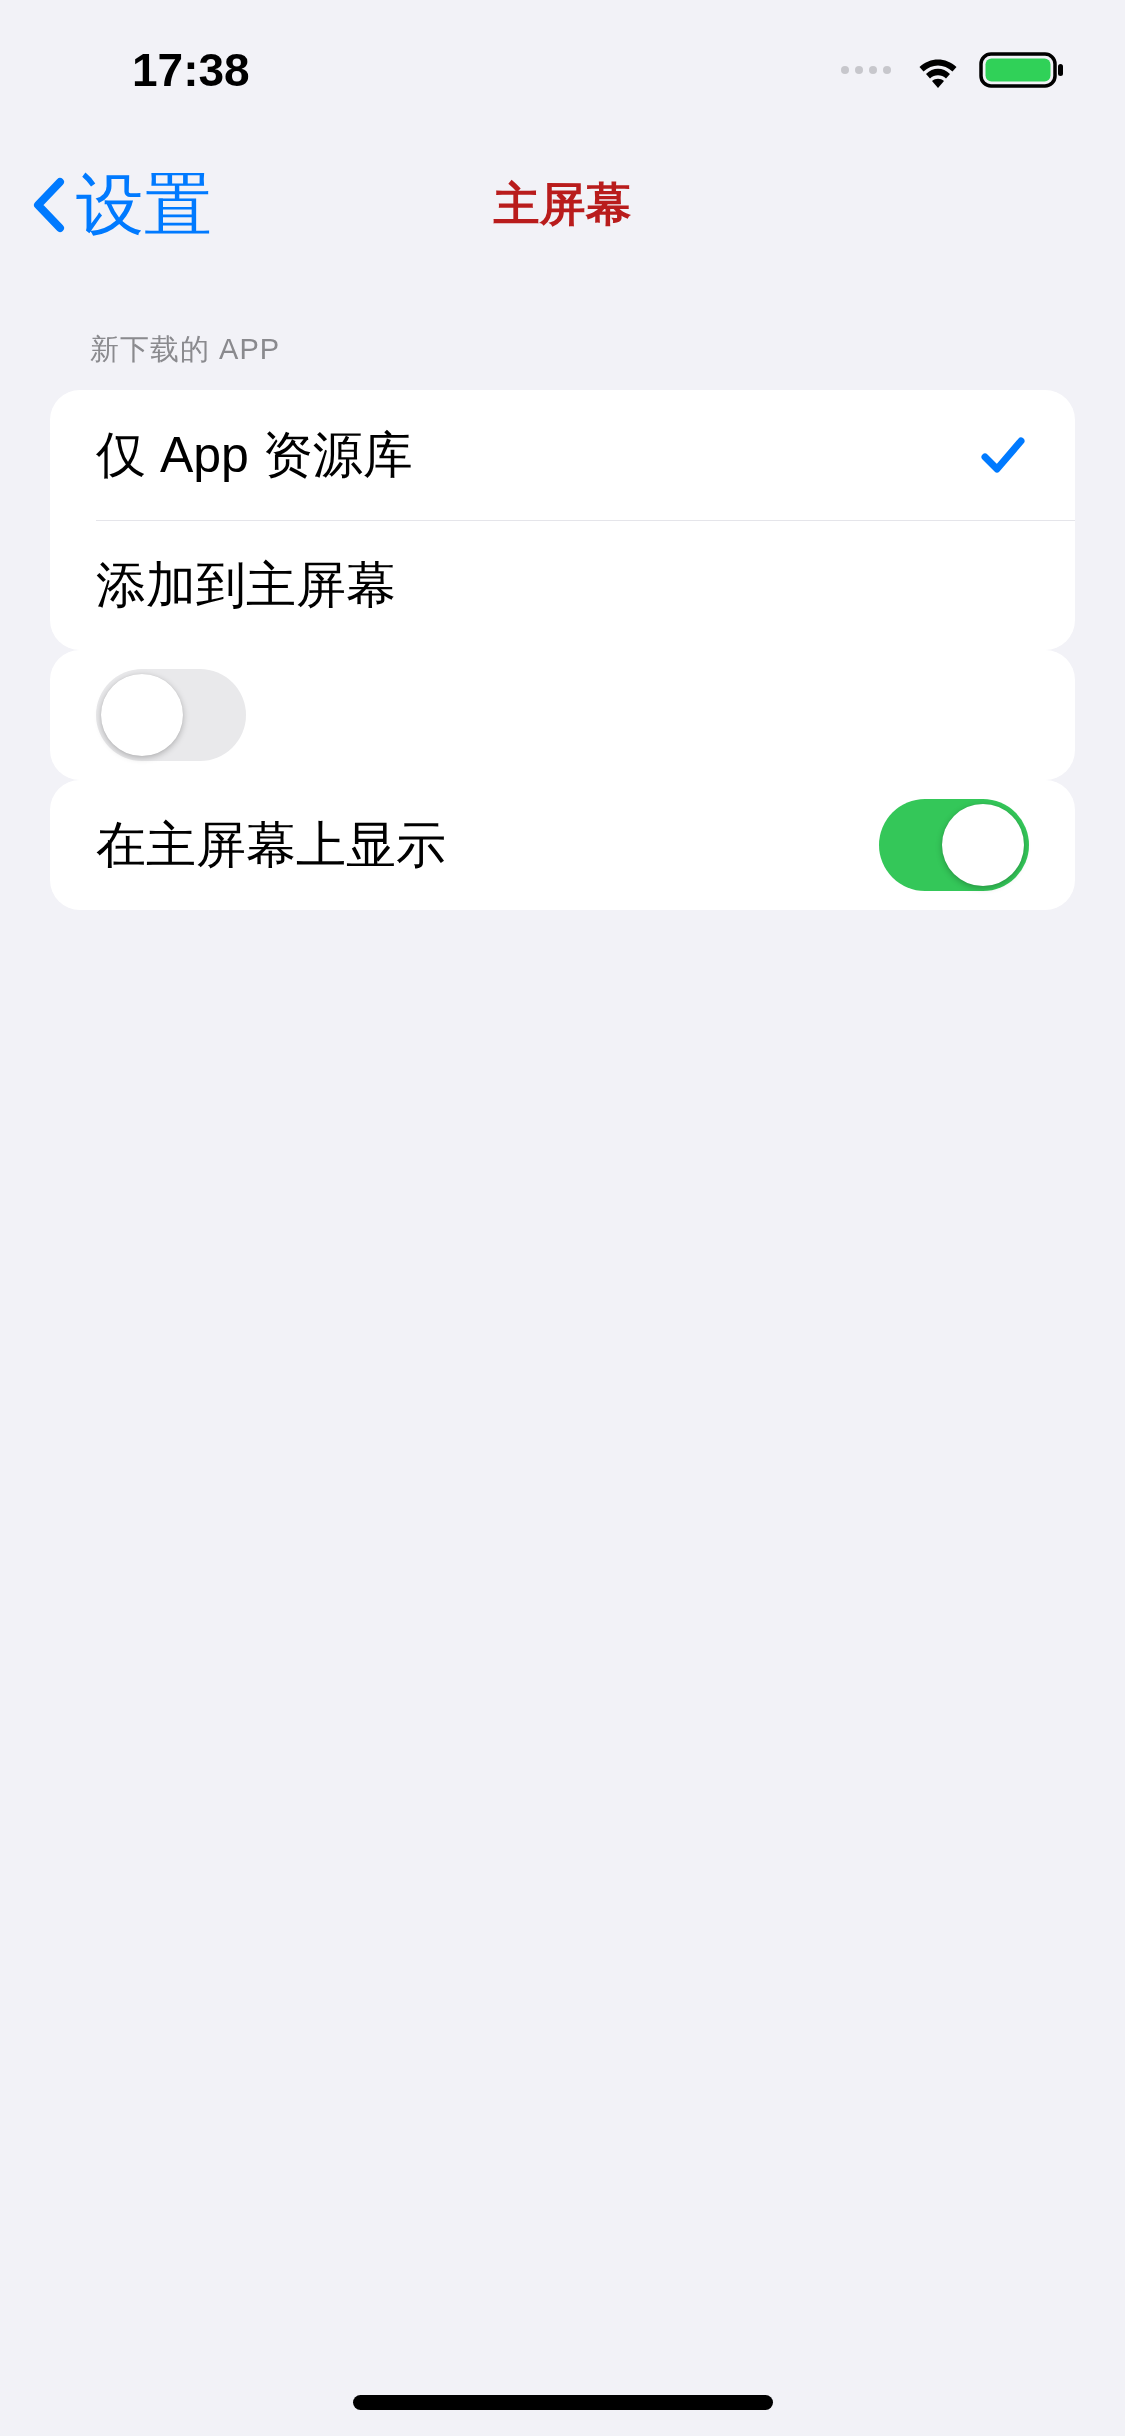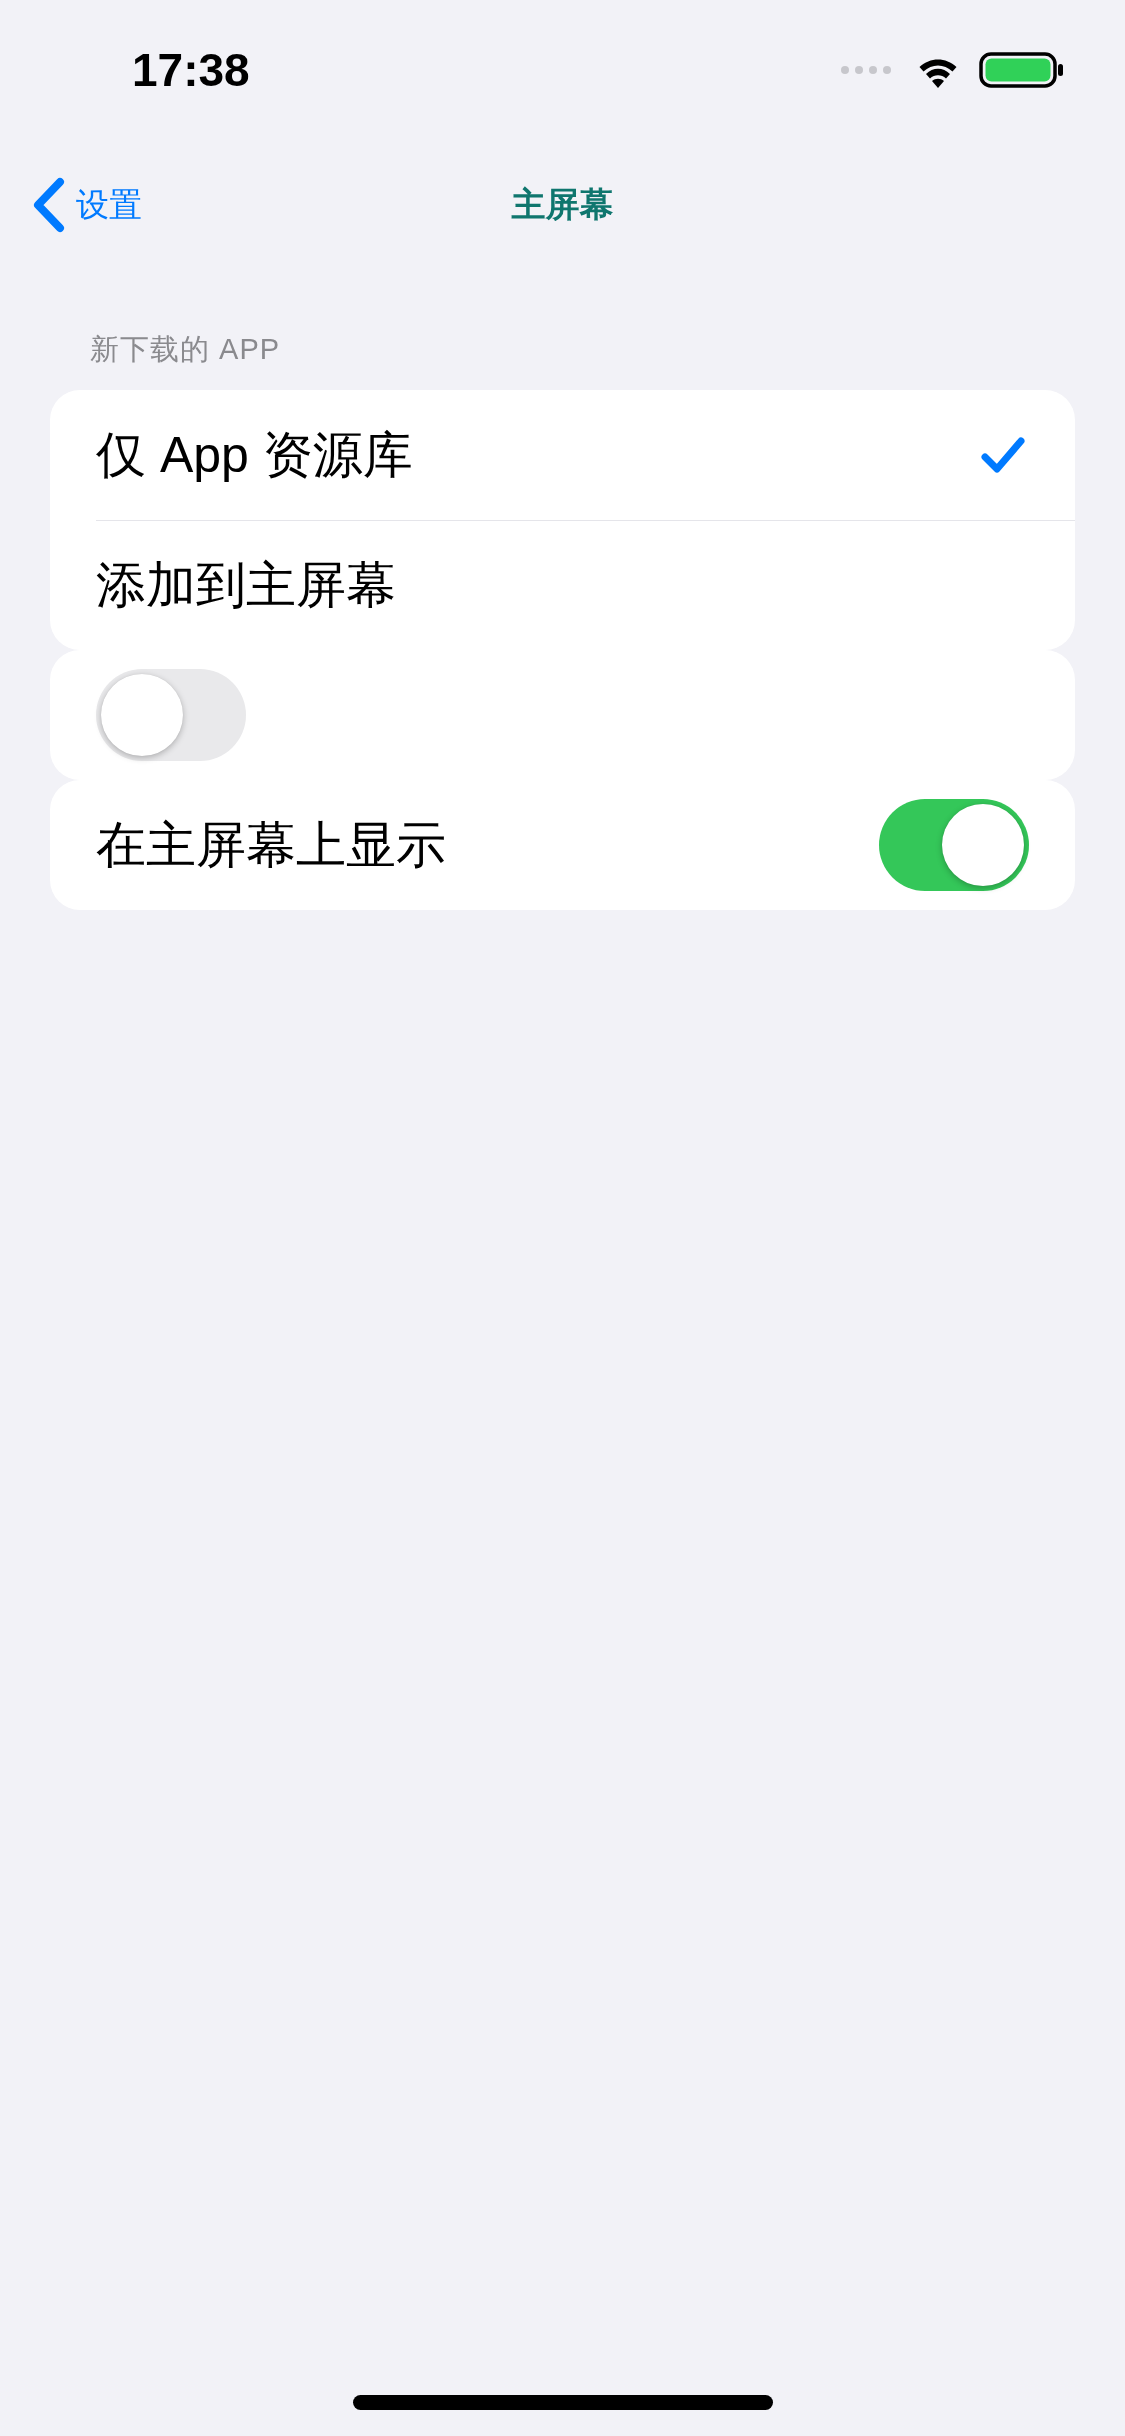--- a/index.html
+++ b/index.html
@@ -62,33 +62,33 @@
       display: flex;
       align-items: center;
       position: relative;
       padding: 0 30px;
     }
     .back-btn {
       display: flex;
       align-items: center;
       gap: 10px;
       color: #007aff;
-      font-size: 33px;
+      font-size: 68px;
       cursor: pointer;
     }
     .back-chevron svg {
       display: block;
     }
     .nav-title {
       position: absolute;
       left: 50%;
       transform: translateX(-50%);
-      font-size: 34px;
+      font-size: 46px;
       font-weight: 600;
-      color: #0f766e;
+      color: #b91c1c;
     }
 
     
     .content {
       padding: 0 50px;
     }
 
     .section-header {
       font-size: 29px;
       color: #8a8a8e;

